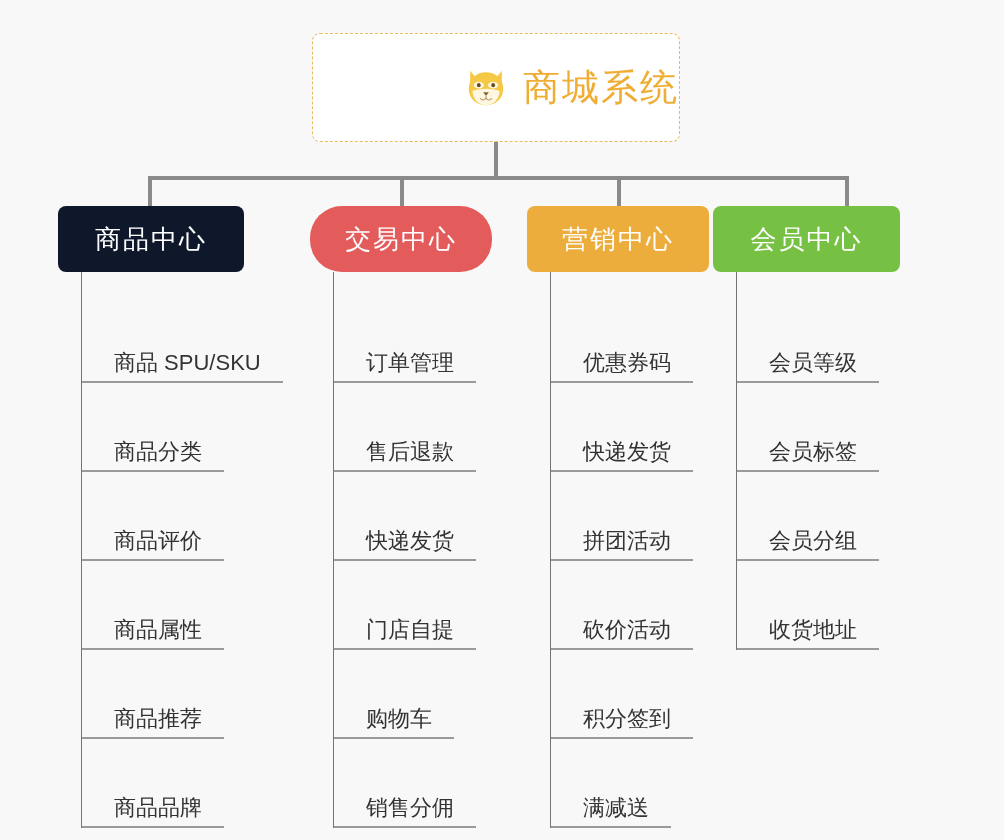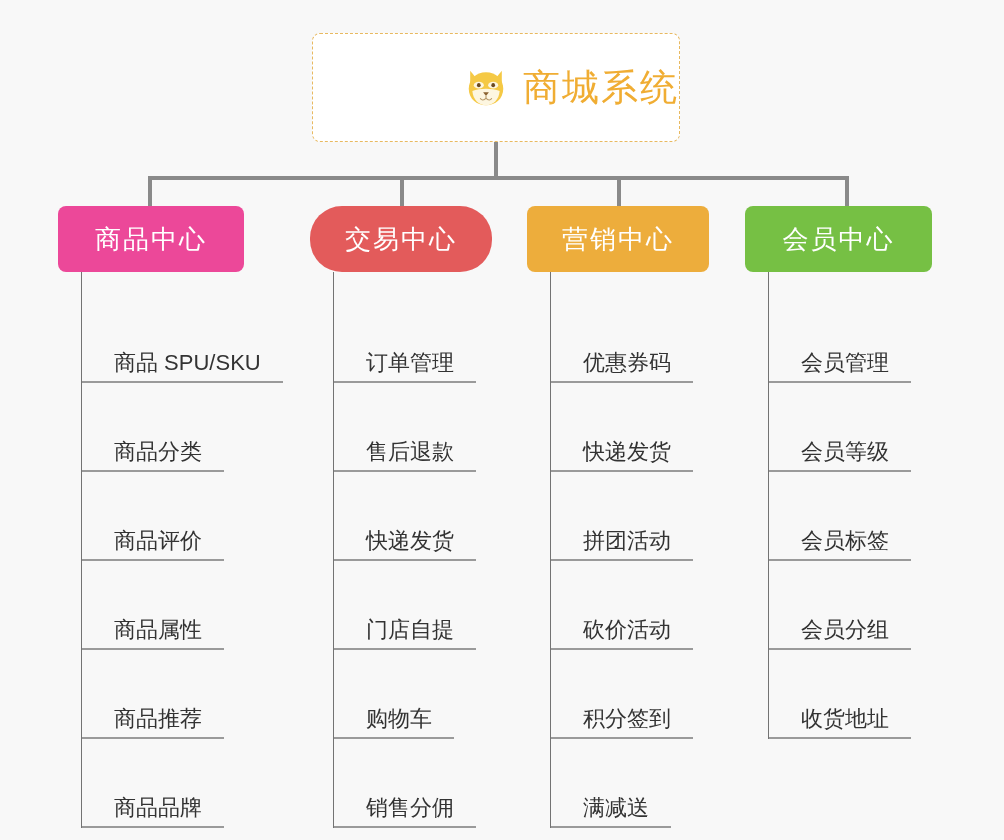--- a/index.html
+++ b/index.html
@@ -125,21 +125,21 @@
   <div class="conn conn-v" style="left:494px; top:142px; height:36px;"></div>
 
   <div class="conn conn-h" style="left:148px; top:176px; width:700px;"></div>
 
   <div class="conn conn-v" style="left:148px; top:176px; height:32px;"></div>
   <div class="conn conn-v" style="left:400px; top:176px; height:32px;"></div>
   <div class="conn conn-v" style="left:617px; top:176px; height:32px;"></div>
   <div class="conn conn-v" style="left:845px; top:176px; height:32px;"></div>
 
   <div class="column" style="left:58px; width:186px;">
-    <div class="cat-box" style="background:#ec4899;">
+    <div class="cat-box" style="background:#0f172a;">
       <span>商品中心</span>
     </div>
     <div class="leaf-list">
       <div class="leaf-item">
           <span class="leaf-label">商品 SPU/SKU</span>
         </div>
       <div class="leaf-item">
           <span class="leaf-label">商品分类</span>
         </div>
       <div class="leaf-item">
@@ -202,29 +202,26 @@
         </div>
       <div class="leaf-item">
           <span class="leaf-label">积分签到</span>
         </div>
       <div class="leaf-item">
           <span class="leaf-label">满减送</span>
         </div>
     </div>
   </div>
 
-  <div class="column" style="left:745px; width:187px;">
+  <div class="column" style="left:713px; width:187px;">
     <div class="cat-box" style="background:#76c044;">
       <span>会员中心</span>
     </div>
     <div class="leaf-list">
       <div class="leaf-item">
-          <span class="leaf-label">会员管理</span>
-        </div>
-      <div class="leaf-item">
           <span class="leaf-label">会员等级</span>
         </div>
       <div class="leaf-item">
           <span class="leaf-label">会员标签</span>
         </div>
       <div class="leaf-item">
           <span class="leaf-label">会员分组</span>
         </div>
       <div class="leaf-item">
           <span class="leaf-label">收货地址</span>

